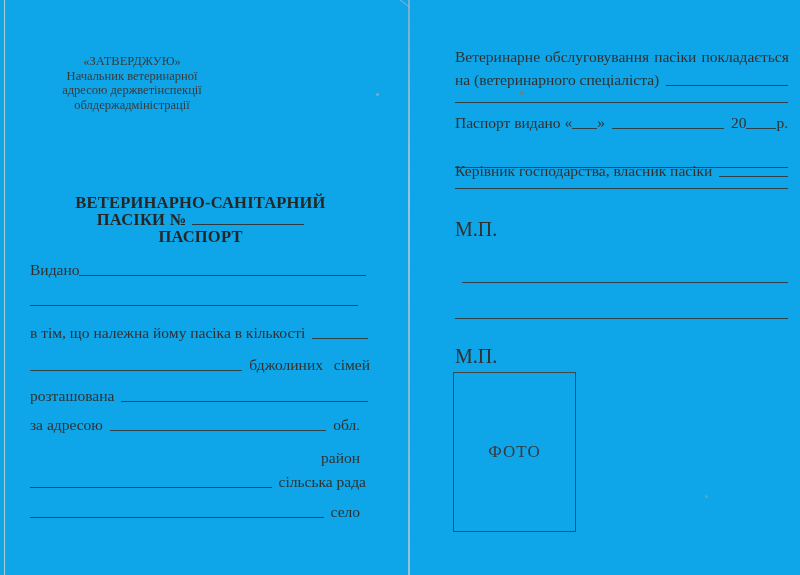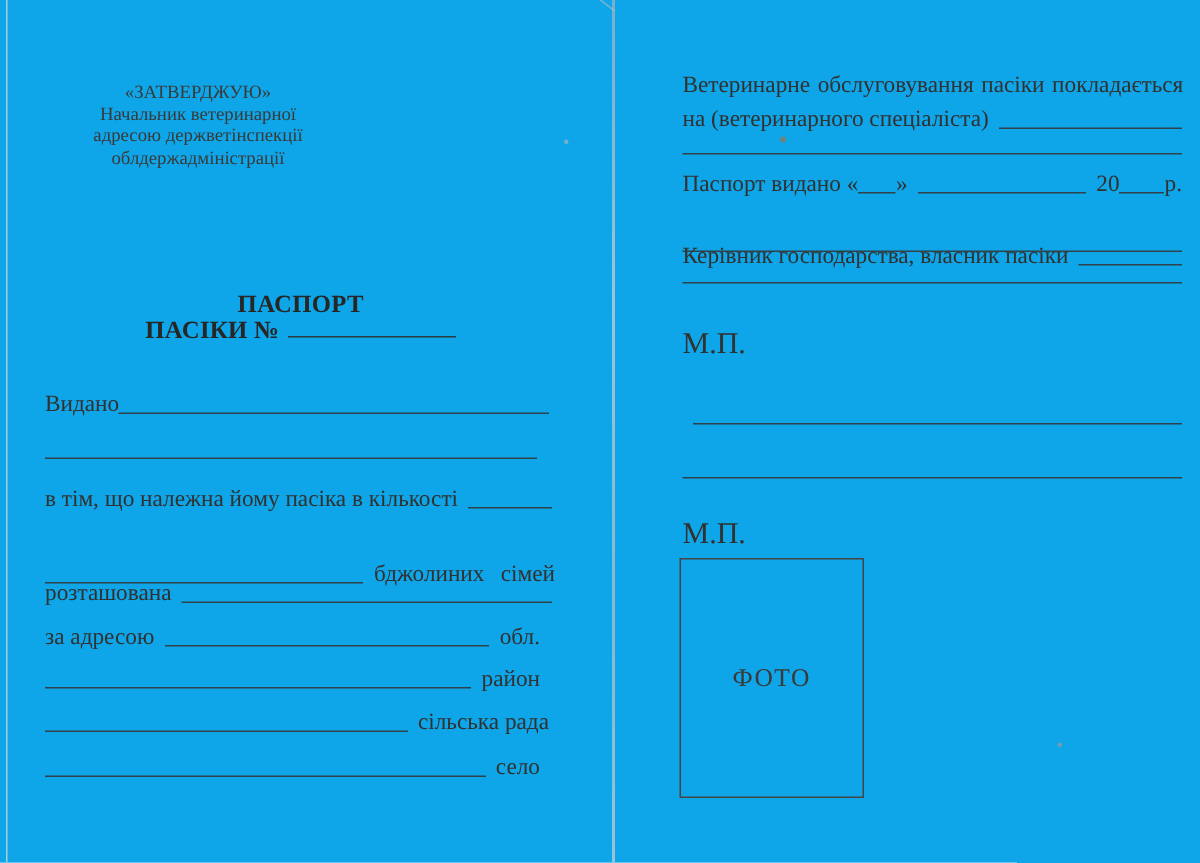--- a/index.html
+++ b/index.html
@@ -50,21 +50,21 @@
   .bl{
     flex:1 1 auto;height:1px;
     border-bottom:1.5px solid rgba(52,52,50,.88);
     margin-bottom:3px;
   }
   .bl.fixed{flex:0 0 auto;}
   .hr{
     position:absolute;height:0;
     border-top:1.5px solid rgba(52,52,50,.88);
   }
-  .wide-words{word-spacing:7px;margin-top:18px;}
+  .wide-words{word-spacing:7px;}
   .just{word-spacing:1.2px;}
   .seal{position:absolute;font-size:20px;line-height:19px;}
   .photo-box{
     position:absolute;left:453px;top:372px;width:121px;height:158px;
     border:1.5px solid #454543;
     display:flex;align-items:center;justify-content:center;
   }
   .photo-label{font-size:17px;letter-spacing:1px;color:#3a3a38;}
   .gap-l{margin-left:7px;}
   .gap-r{margin-right:7px;}
@@ -84,22 +84,23 @@
   <div>
 
     <div class="approval">
       <div>«ЗАТВЕРДЖУЮ»</div>
       <div>Начальник ветеринарної</div>
       <div>адресою держветінспекції</div>
       <div>облдержадміністрації</div>
     </div>
 
     <div class="title">
+      <div>ВЕТЕРИНАРНО-САНІТАРНИЙ</div>
+      <div><span>ПАСІКИ №</span><span class="num-blank"></span></div>
       <div>ПАСПОРТ</div>
-      <div><span>ПАСІКИ №</span><span class="num-blank"></span></div>
     </div>
 
     <div class="row" style="left:30px;top:260px;width:336px;">
       <span class="lbl">Видано</span>
       <span class="bl"></span>
     </div>
 
     <div class="hr" style="left:30px;top:305px;width:328px;"></div>
 
     <div class="row" style="left:30px;top:323px;width:338px;">
@@ -116,21 +117,21 @@
       <span class="lbl">розташована</span>
       <span class="bl gap-l"></span>
     </div>
 
     <div class="row" style="left:30px;top:415px;width:330px;">
       <span class="lbl">за адресою</span>
       <span class="bl gap-l gap-r"></span>
       <span class="lbl">обл.</span>
     </div>
 
-    <div class="row" style="left:30px;top:443px;width:330px;">
+    <div class="row" style="left:30px;top:443px;width:330px;flex-direction:column;">
       <span class="bl gap-r"></span>
       <span class="lbl">район</span>
     </div>
 
     <div class="row" style="left:30px;top:472px;width:336px;">
       <span class="bl gap-r"></span>
       <span class="lbl">сільська рада</span>
     </div>
 
     <div class="row" style="left:30px;top:502px;width:330px;">

